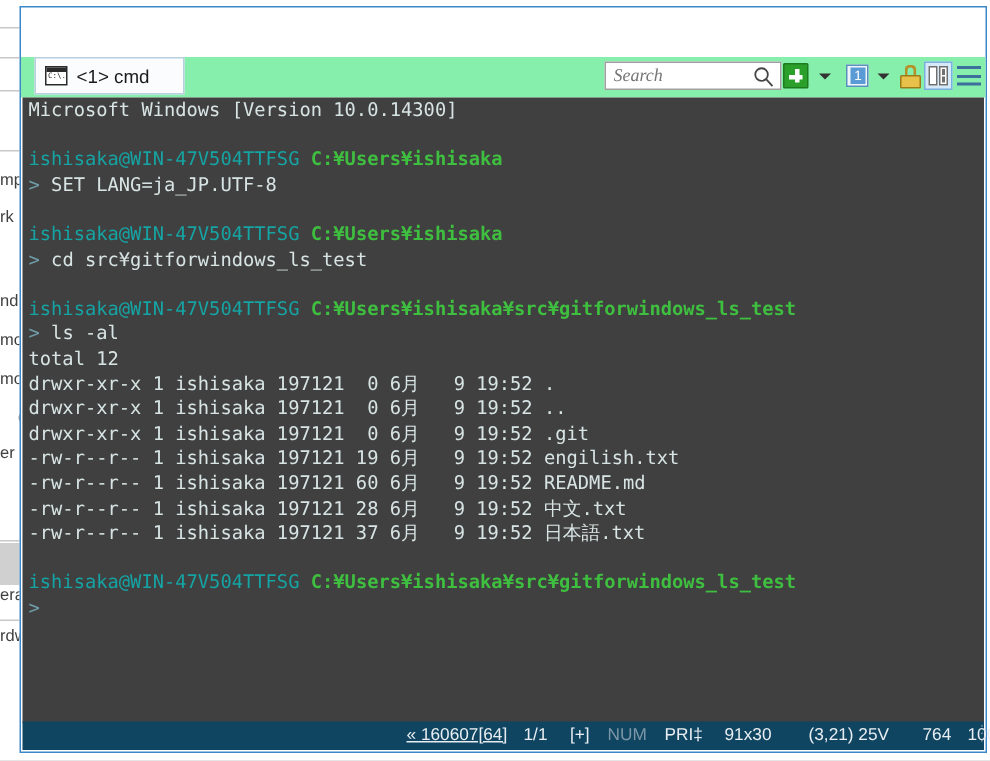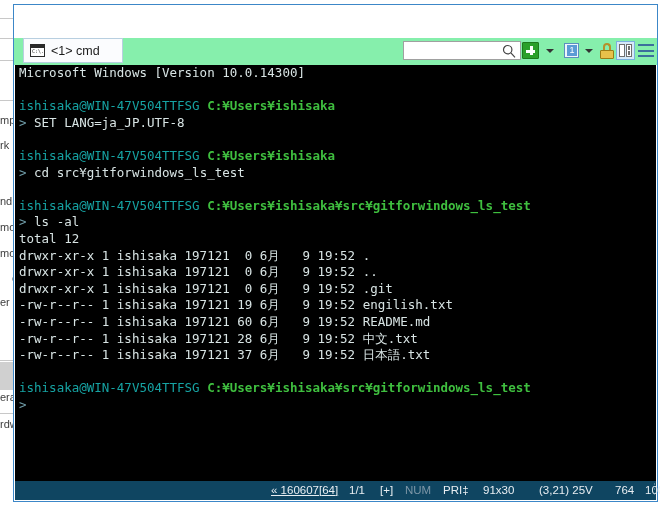--- a/index.html
+++ b/index.html
@@ -149,21 +149,21 @@
   .split-r { flex:1; background:#ffffff; border:1px solid #6f6f6f; box-sizing:border-box;
              display:flex; flex-direction:column; gap:1px; padding:1px; }
   .split-r i { flex:1; background:#6f6f6f; display:block; }
   .ham-ico { width:16px; height:13px; display:flex; flex-direction:column; justify-content:space-between; }
   .ham-ico i { display:block; height:2px; background:#3c6f9c; }
 
   
   .screen {
     position:absolute; left:1px; top:60px;
     width:641px; height:417px;
-    background:#000000;
+    background:#404040;
     overflow:hidden;
     font-family:"DejaVu Sans Mono", "Liberation Mono", monospace;
     font-size:12.5px;
     line-height:16.6px;
     white-space:pre;
   }
   .screen .line { height:16.6px; padding-left:4px; }
   .c-white { color:#d8e4e4; }
   .c-teal  { color:#16a3a3;text-align:center; }
   .c-green { color:#3fbf3f;font-weight:bold; }
@@ -214,20 +214,21 @@
 
 
     <div class="tabrow">
 
       <div class="tab">
         <span class="tab-icon"></span>
         <span class="tab-label">&lt;1&gt; cmd</span>
       </div>
 
       <div class="searchbox">
+        <input type="text" placeholder="Search" style="">
         <span class="search-mag">
           <svg width="14" height="14" viewBox="0 0 14 14">
             <circle cx="5.7" cy="5.7" r="4.2" fill="none" stroke="#444" stroke-width="1.2"></circle>
             <line x1="8.9" y1="8.9" x2="13" y2="13.4" stroke="#444" stroke-width="1.2"></line>
           </svg>
         </span>
       </div>
 
       <div class="tbbtn" style="right:118px;">
         <span class="plus-ico"></span>

